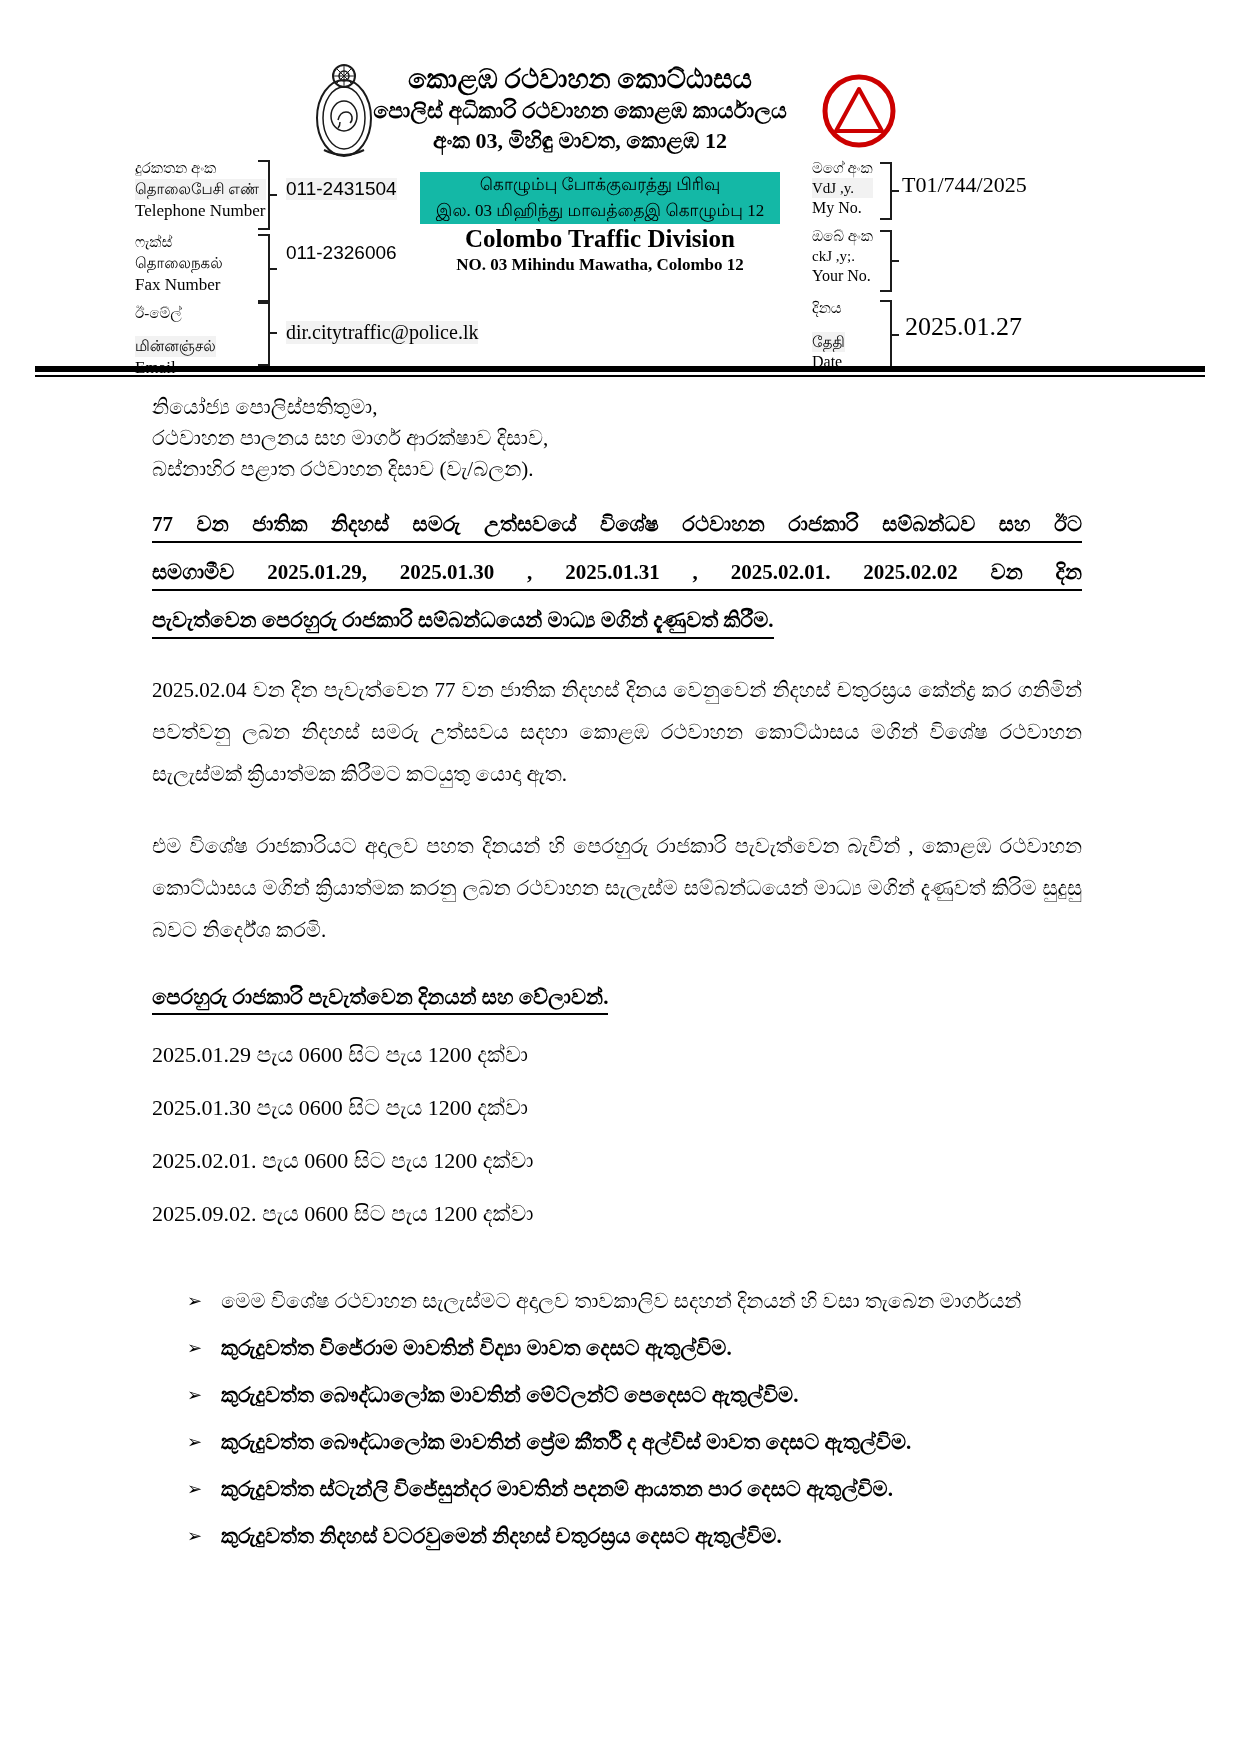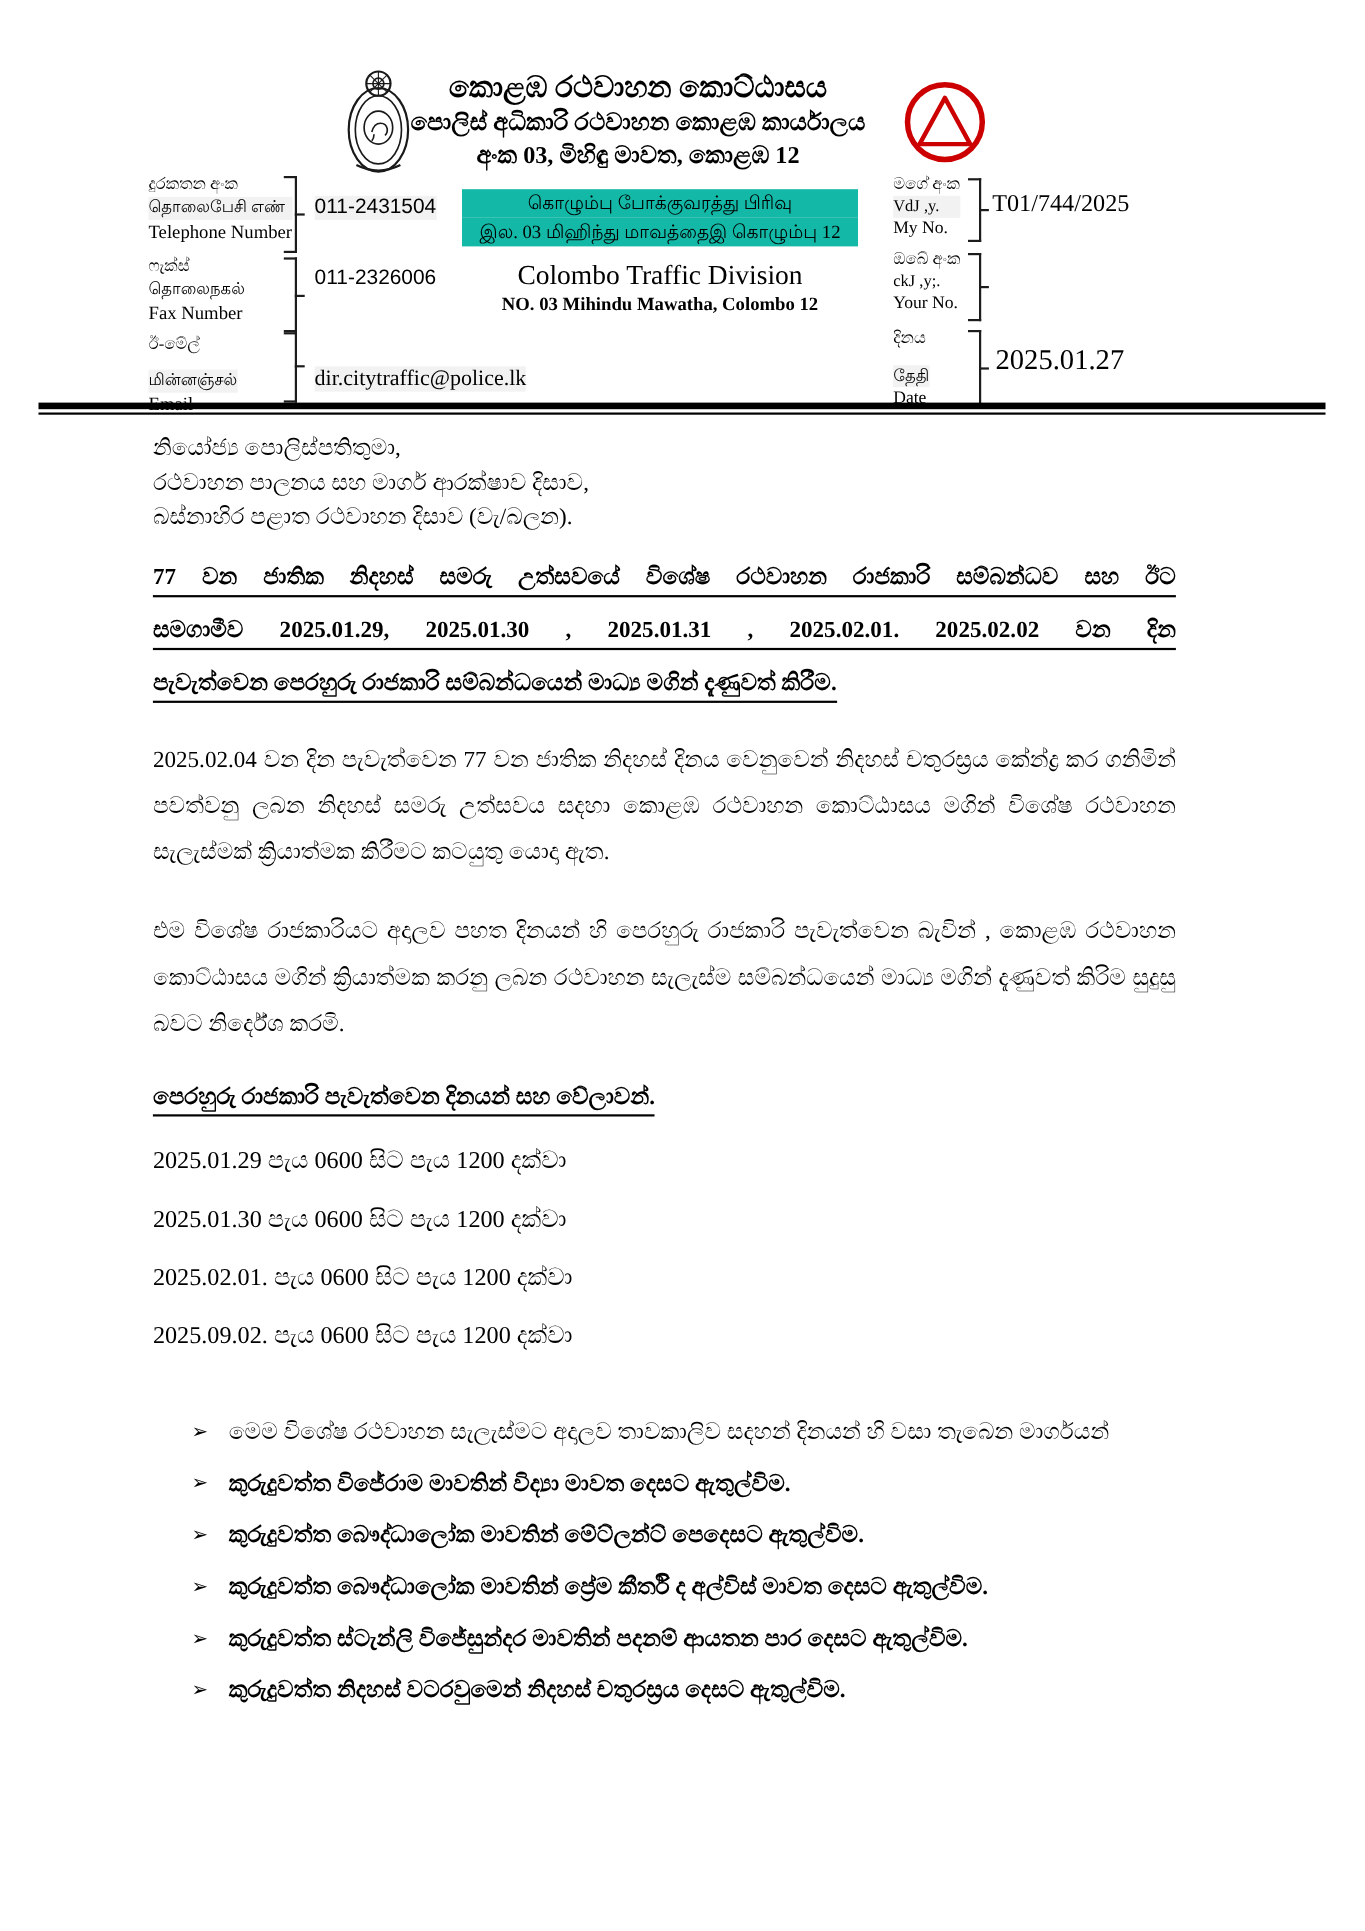--- a/index.html
+++ b/index.html
@@ -20,31 +20,31 @@
   .shaded { background:#f2f2f2; }
 
   .bracket { position:absolute; width:10px; border-top:2px solid #1c1c1c; border-bottom:2px solid #1c1c1c; border-right:2px solid #1c1c1c; }
   .bracket::after { content:""; position:absolute; right:-9px; top:50%; margin-top:-1px; width:9px; height:2px; background:#1c1c1c; }
 
   .contact-value { position:absolute; font-size:19px; font-family:"Liberation Sans", sans-serif; }
   .serif-value { font-family:"Liberation Serif", serif; }
 
   .center-block { position:absolute; left:420px; top:172px; width:360px; text-align:center; }
   .tamil-line { font-size:17px; line-height:26px; background:#14b8a6; }
-  .div-en-1 { font-size:25px; font-weight:normal; margin-top:12px; line-height:30px; }
+  .div-en-1 { font-size:25px; font-weight:bold; line-height:30px; }
   .div-en-2 { font-size:17px; font-weight:bold; line-height:22px; }
 
   .ref-labels { position:absolute; left:812px; font-size:15px; line-height:20px; }
   .ref-labels .en { font-size:16px; }
   .ref-value { position:absolute; font-size:22px;text-align:center; }
 
   .divider { position:absolute; top:366px; left:35px; width:1170px; height:3px; border-top:6px solid #000; border-bottom:2px solid #000; }
 
   
-  .letter-body { position:absolute; left:139px; top:392px; width:930px; font-size:21px; }
+  .letter-body { position:absolute; left:152px; top:392px; width:930px; font-size:21px; }
 
   .recipient div { line-height:31px; }
 
   .subject { margin-top:26px; font-weight:bold; }
   .subject .jline { text-align:justify; text-align-last:justify; border-bottom:2px solid #000; padding-bottom:3px; margin-bottom:16px; line-height:27px; }
   .subject .lastline { display:inline-block; border-bottom:2px solid #000; padding-bottom:3px; line-height:27px; }
 
   .para { margin-top:30px; text-align:justify; line-height:42px; }
 
   .schedule-heading { margin-top:34px; }
@@ -109,21 +109,21 @@
   <div class="bracket" style="left:258px; top:234px; height:66px;"></div>
   <div class="contact-value" style="left:286px; top:242px;">011-2326006</div>
 
   <div class="label-stack" style="left:135px; top:303px;">
     <div>ඊ-මේල්</div>
     <div style="height:12px;"></div>
     <div class="shaded">மின்னஞ்சல்</div>
     <div class="en">Email</div>
   </div>
   <div class="bracket" style="left:258px; top:300px; height:62px;"></div>
-  <div class="contact-value serif-value shaded" style="left:286px; top:333px; font-size:20px;">dir.citytraffic@police.lk</div>
+  <div class="contact-value serif-value shaded" style="left:286px; top:321px; font-size:20px;">dir.citytraffic@police.lk</div>
 
   <div class="center-block">
     <div class="tamil-line">கொழும்பு போக்குவரத்து பிரிவு</div>
     <div class="tamil-line">இல. 03 மிஹிந்து மாவத்தைஇ கொழும்பு 12</div>
     <div class="div-en-1">Colombo Traffic Division</div>
     <div class="div-en-2">NO. 03 Mihindu Mawatha, Colombo 12</div>
   </div>
 
   <div class="ref-labels" style="top:158px;">
     <div>මගේ අංක</div>

